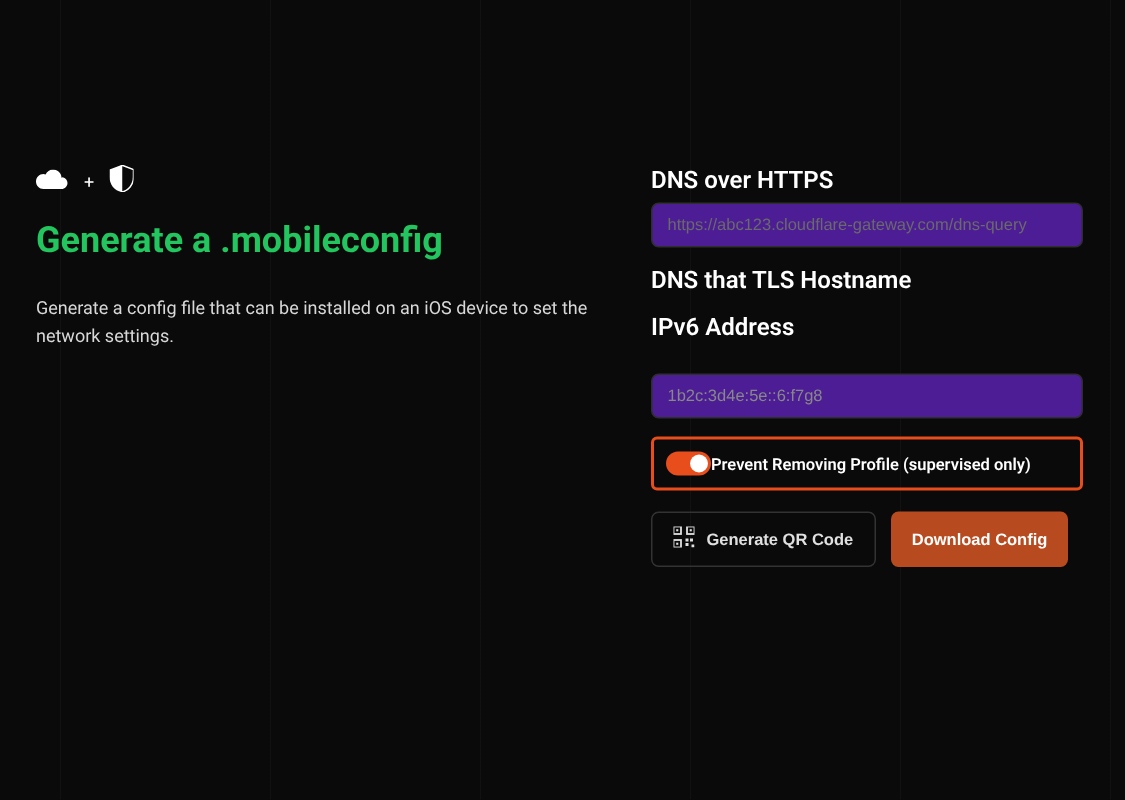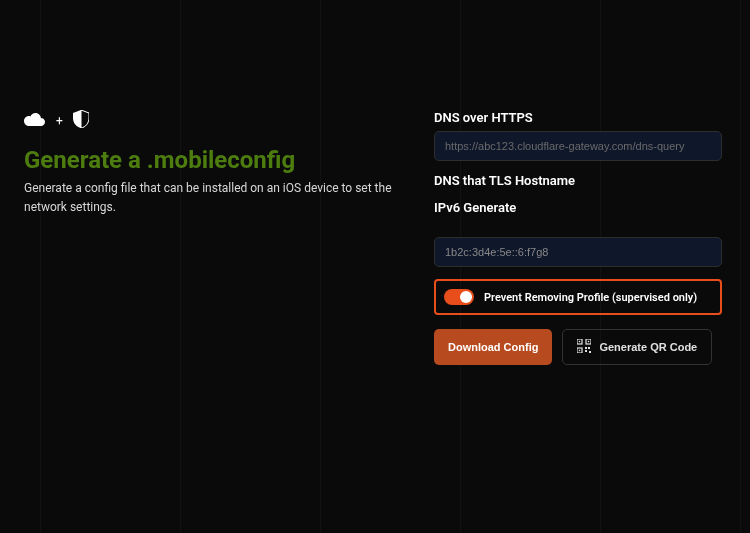--- a/index.html
+++ b/index.html
@@ -49,62 +49,62 @@
     }
     .logo-row {
       display: flex;
       align-items: center;
       gap: 10px;
       margin-bottom: 14px;
     }
     .heading {
       font-size: 24px;
       font-weight: 700;
-      margin-bottom: 5px;
-      color: #4d7c0f;
+      margin-bottom: 22px;
+      color: #22c55e;
     }
     .description {
       font-size: 12px;
       line-height: 1.55;
       color: #d8d8d8;
     }
     .right-panel {
       flex: 1;
     }
     .field {
       margin-bottom: 12px;
     }
     .field-label {
-      font-size: 13px;
+      font-size: 16px;
       font-weight: 600;
       color: #ffffff;
       margin-bottom: 6px;
       display: block;
     }
     .text-input {
       width: 100%;
-      background: #0f172a;
+      background: #4c1d95;
       border: 1px solid #2e2e2e;
       border-radius: 5px;
       padding: 8px 10px;
       font-size: 11px;
       color: #d0d0d0;
       outline: none;
     }
     .text-input::placeholder {
       color: #6a6a6a;
     }
     .text-input.has-value {
       color: #888888;
       margin-top: 16px;
     }
     .toggle-row {
       display: flex;
       align-items: center;
-      gap: 10px;
+      gap: 0;
       padding: 8px;
       border: 2px solid #e84d1c;
       border-radius: 4px;
       margin-top: 4px;
       margin-bottom: 14px;
     }
     .toggle {
       width: 30px;
       height: 16px;
       background: #e84d1c;
@@ -186,47 +186,47 @@
     <div class="field">
       <label class="field-label">DNS over HTTPS</label>
       <input type="text" class="text-input" placeholder="https://abc123.cloudflare-gateway.com/dns-query" style="">
     </div>
 
     <div class="field">
       <label class="field-label">DNS that TLS Hostname</label>
     </div>
 
     <div class="field">
-      <label class="field-label">IPv6 Generate</label>
+      <label class="field-label">IPv6 Address</label>
       <input type="text" class="text-input has-value" value="1b2c:3d4e:5e::6:f7g8" style="">
     </div>
 
     <div class="toggle-row">
       <div class="toggle">
         <div class="toggle-knob"></div>
       </div>
       <span class="toggle-label">Prevent Removing Profile (supervised only)</span>
     </div>
 
     <div class="button-row">
-      <button class="btn btn-primary">
-        <span>Download Config</span>
-      </button>
       <button class="btn btn-secondary">
         <span>
           <svg width="14" height="14" viewBox="0 0 14 14" fill="none">
             <rect x="0" y="0" width="5" height="5" stroke="#e0e0e0" stroke-width="1.2" fill="none"></rect>
             <rect x="1.8" y="1.8" width="1.4" height="1.4" fill="#e0e0e0"></rect>
             <rect x="9" y="0" width="5" height="5" stroke="#e0e0e0" stroke-width="1.2" fill="none"></rect>
             <rect x="10.8" y="1.8" width="1.4" height="1.4" fill="#e0e0e0"></rect>
             <rect x="0" y="9" width="5" height="5" stroke="#e0e0e0" stroke-width="1.2" fill="none"></rect>
             <rect x="1.8" y="10.8" width="1.4" height="1.4" fill="#e0e0e0"></rect>
             <rect x="8" y="8" width="2" height="2" fill="#e0e0e0"></rect>
             <rect x="11" y="8" width="2" height="2" fill="#e0e0e0"></rect>
             <rect x="8" y="11" width="2" height="2" fill="#e0e0e0"></rect>
             <rect x="12" y="12" width="2" height="2" fill="#e0e0e0"></rect>
           </svg>
         </span>
         <span>Generate QR Code</span>
       </button>
+      <button class="btn btn-primary">
+        <span>Download Config</span>
+      </button>
     </div>
   </div>
 </div>
 
 </body></html>

